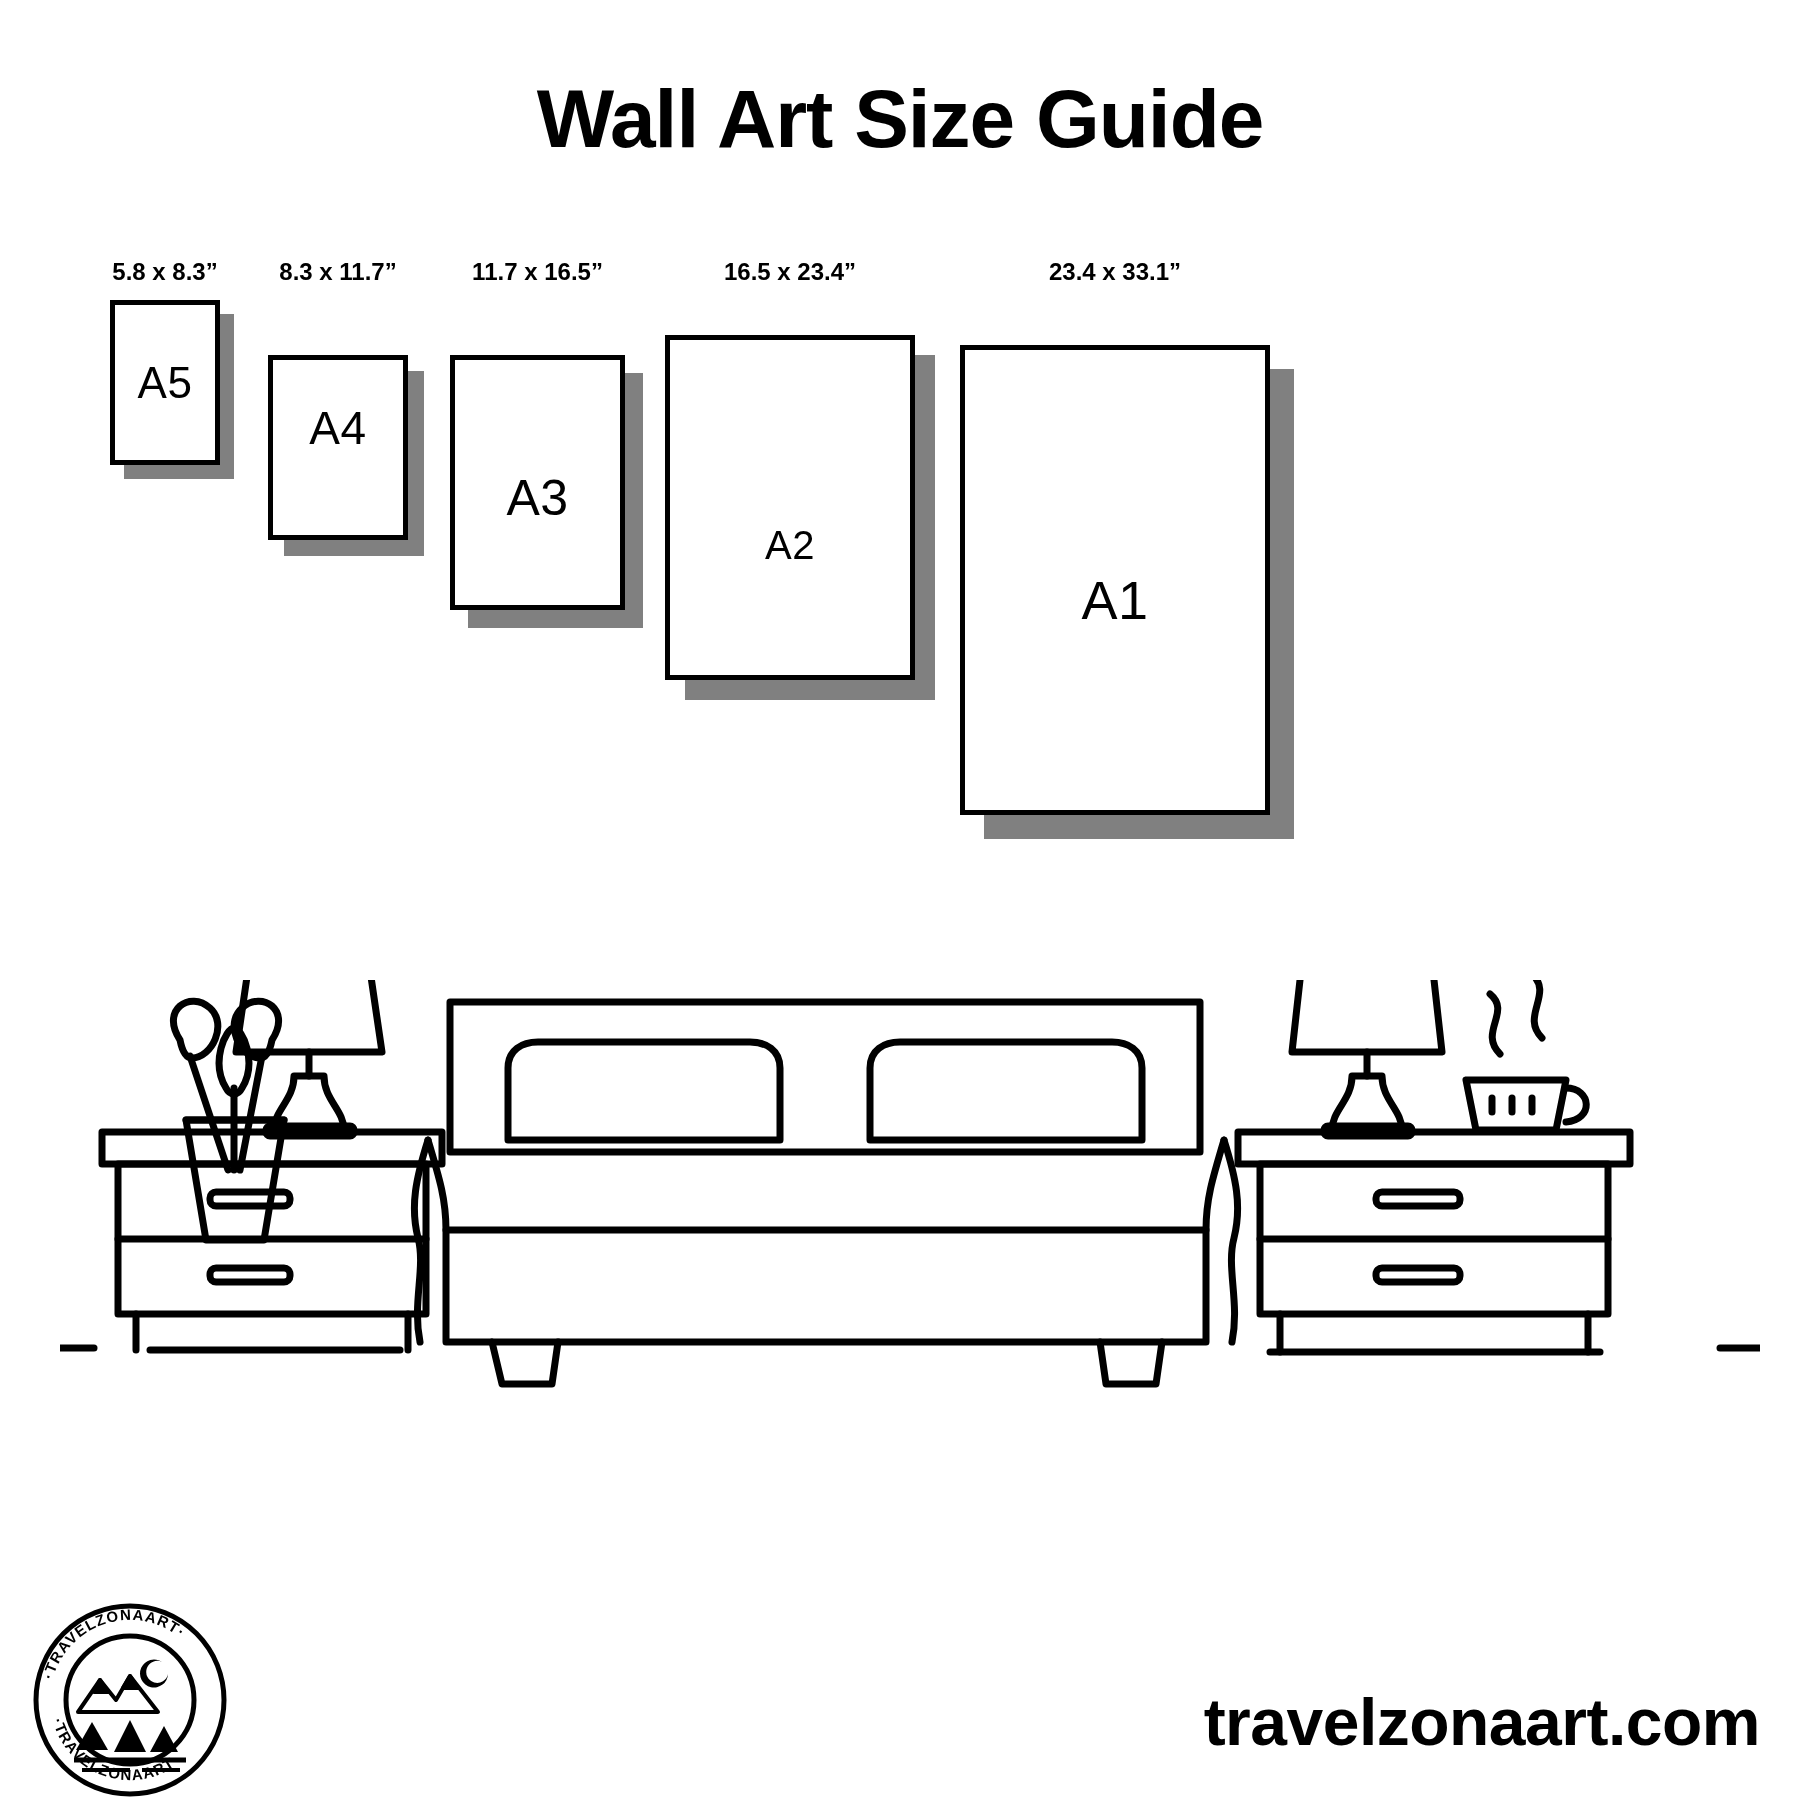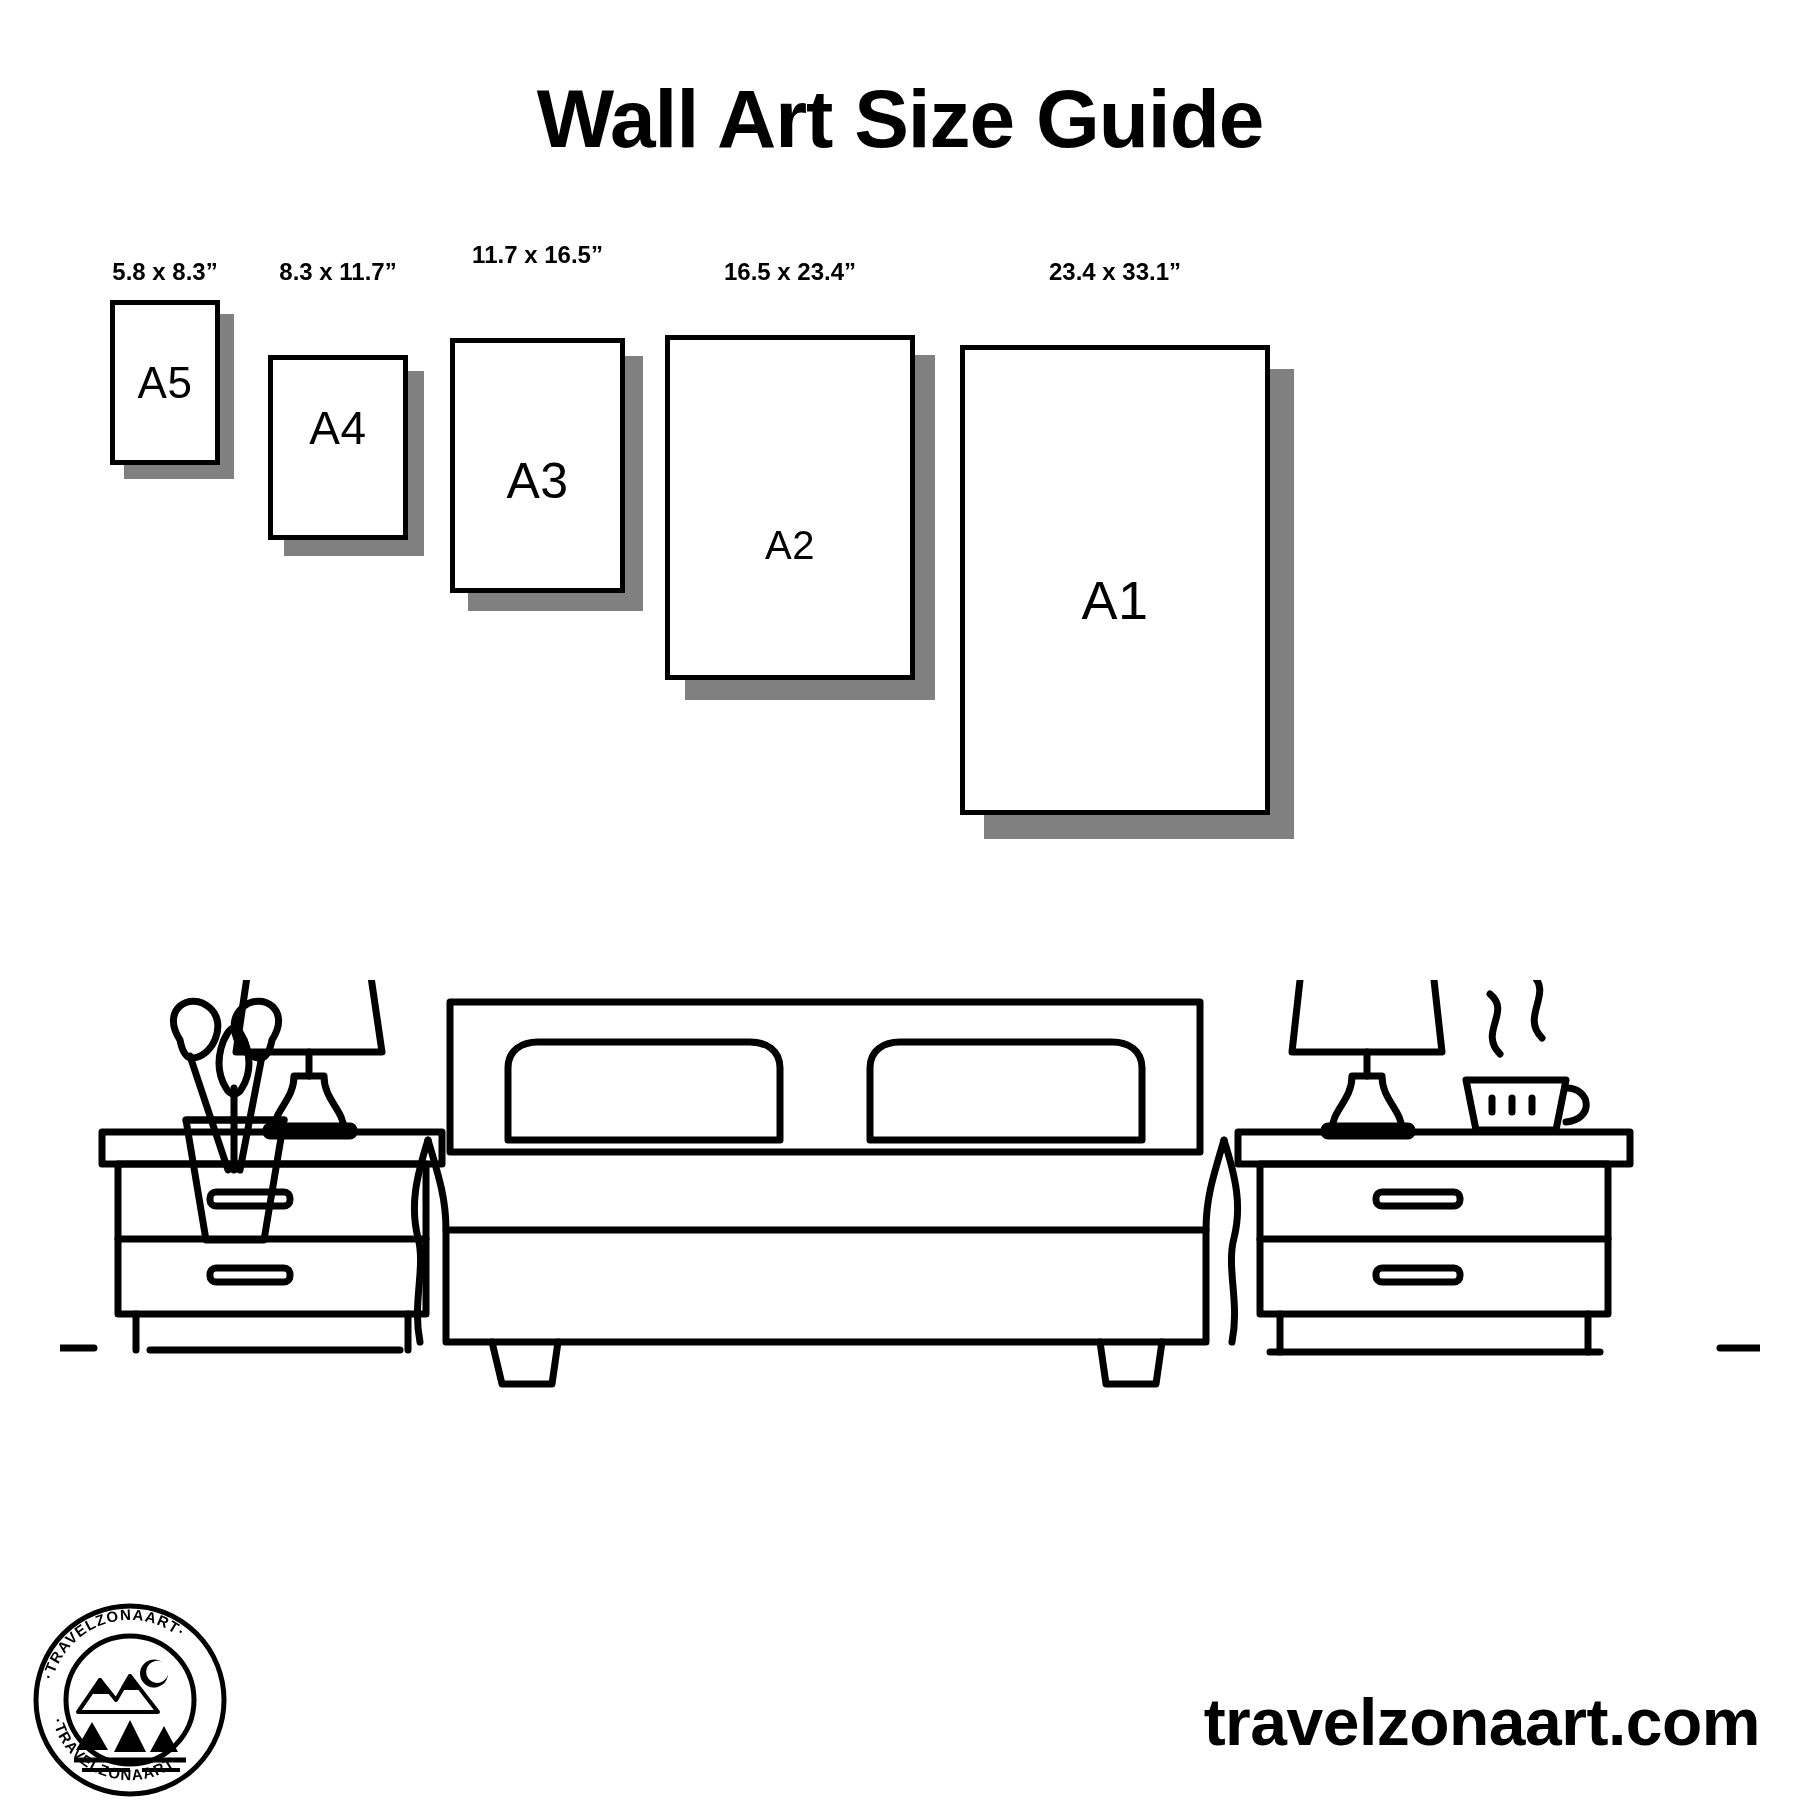--- a/index.html
+++ b/index.html
@@ -111,21 +111,21 @@
   </div>
 
   <div class="frame-group" style="left:268px; top:355px; width:140px; height:185px;">
     <div class="frame-caption" style="top:-97px;">8.3 x 11.7”</div>
     <div class="frame-shadow" style="left:16px; top:16px; width:140px; height:185px;"></div>
     <div class="frame-box" style="left:0; top:0; width:140px; height:185px;">
       <span class="frame-label" style="font-size:46px; position:relative; top:-20px;">A4</span>
     </div>
   </div>
 
-  <div class="frame-group" style="left:450px; top:338px; width:175px; height:255px;">
+  <div class="frame-group" style="left:450px; top:355px; width:175px; height:255px;">
     <div class="frame-caption" style="top:-97px;">11.7 x 16.5”</div>
     <div class="frame-shadow" style="left:18px; top:18px; width:175px; height:255px;"></div>
     <div class="frame-box" style="left:0; top:0; width:175px; height:255px;">
       <span class="frame-label" style="font-size:50px; position:relative; top:15px;">A3</span>
     </div>
   </div>
 
   <div class="frame-group" style="left:665px; top:335px; width:250px; height:345px;border-radius:8px;">
     <div class="frame-caption" style="top:-77px;">16.5 x 23.4”</div>
     <div class="frame-shadow" style="left:20px; top:20px; width:250px; height:345px;"></div>

